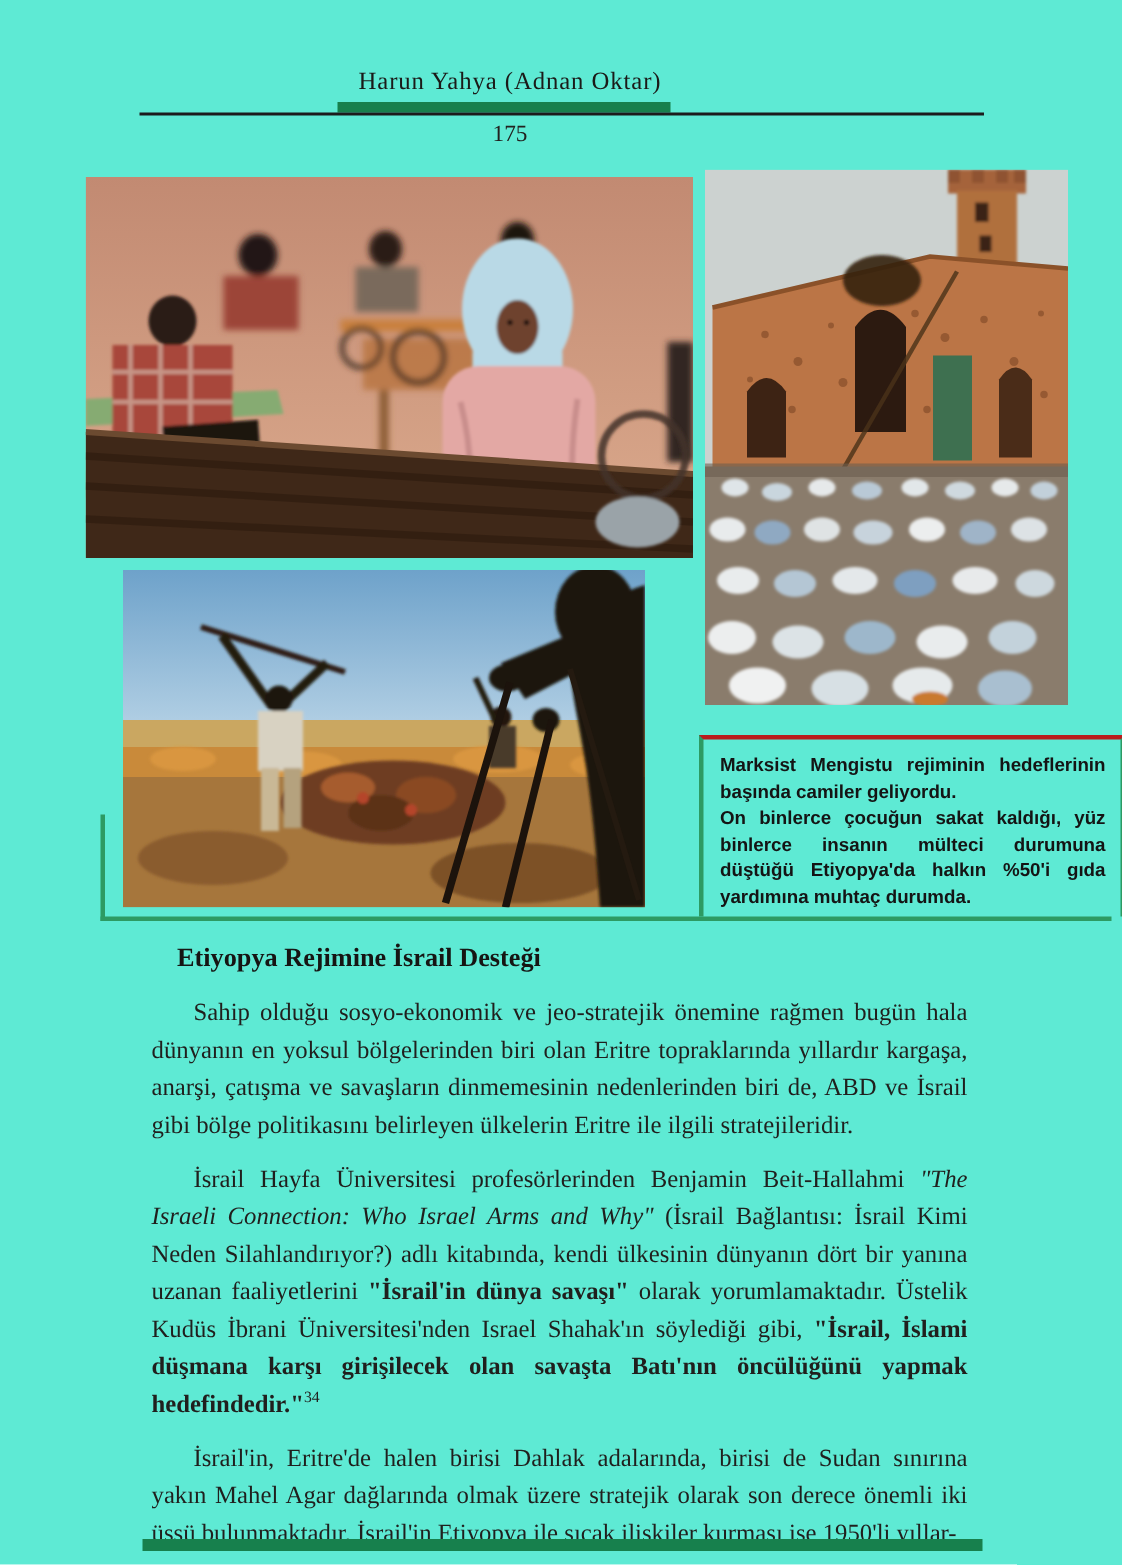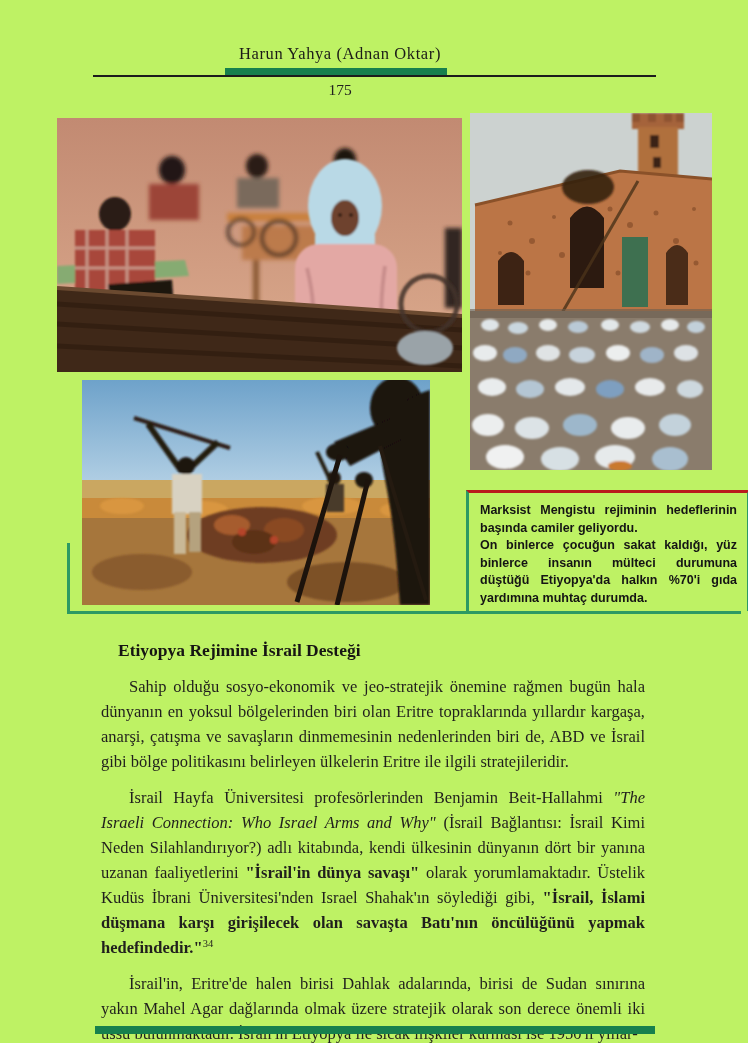--- a/index.html
+++ b/index.html
@@ -1,16 +1,16 @@
 <!DOCTYPE html>
 <html lang="tr"><head>
 <meta charset="utf-8">
 <style>
   html,body{margin:0;padding:0;background:#ffffff;}
-  .page{position:relative;width:748px;height:1043px;background:#bef264;overflow:hidden;
+  .page{position:relative;width:748px;height:1043px;background:#5eead4;overflow:hidden;
         font-family:"Liberation Serif",serif;color:#1d1c1a;}
 
   
   .header-title{position:absolute;left:60px;top:44px;width:560px;text-align:center;
         font-size:16.5px;letter-spacing:.6px;color:#1b1a18;}
   .header-green-bar{position:absolute;left:225px;top:68px;width:222px;height:7px;background:#17804d;}
   .header-rule{position:absolute;left:93px;top:75px;width:563px;height:2px;background:#1c1c1c;}
   .page-number{position:absolute;left:60px;top:81px;width:560px;text-align:center;
         font-size:15.5px;color:#22211f;}
 
@@ -25,21 +25,21 @@
   .caption-box{position:absolute;left:466px;top:490px;width:284px;height:121px;
         border-top:3px solid #b91c1c;border-left:3px solid #2d9a63;border-right:3px solid #2d9a63;
         box-sizing:border-box;padding:9px 10px 0 11px;
         font-family:"Liberation Sans",sans-serif;font-weight:bold;font-size:12.5px;
         line-height:17.5px;color:#141414;text-align:justify;}
   .green-line-bottom{position:absolute;left:67px;top:611px;width:674px;height:3px;background:#2d9a63;}
   .green-line-left{position:absolute;left:67px;top:543px;width:3px;height:71px;background:#2d9a63;}
 
   
   .article{position:absolute;left:90px;top:626px;width:566px;}
-  .article h2{margin:12px 0 4px 0;font-size:17.5px;line-height:25px;font-weight:bold;
+  .article h2{margin:0 0 4px 0;font-size:17.5px;line-height:25px;font-weight:bold;
         text-indent:28px;color:#161513;}
   .article p{margin:11px;font-size:16.5px;line-height:25px;text-align:justify;
         text-indent:28px;color:#201f1d;}
   .run-italic{font-style:italic;}
   .run-bold{font-weight:bold;}
   .run-sup{vertical-align:super;font-size:10.5px;line-height:0;}
 
   
   .footer-green-bar{position:absolute;left:95px;top:1026px;width:560px;height:8px;background:#17804d;}
 </style>
@@ -245,21 +245,21 @@
         <ellipse cx="282" cy="100" rx="9" ry="8"></ellipse>
       </g>
       <line x1="258" y1="75" x2="215" y2="222" stroke="#1c130c" stroke-width="5"></line>
       <line x1="286" y1="100" x2="255" y2="225" stroke="#1c130c" stroke-width="5"></line>
       <line x1="298" y1="66" x2="344" y2="220" stroke="#241a10" stroke-width="4"></line>
     </svg>
   </div>
 
   <div class="caption-box">
     <div>Marksist Mengistu rejiminin hedeflerinin başında camiler geliyordu.</div>
-    <div>On binlerce çocuğun sakat kaldığı, yüz binlerce insanın mülteci durumuna düştüğü Etiyopya'da halkın %70'i gıda yardımına muhtaç durumda.</div>
+    <div>On binlerce çocuğun sakat kaldığı, yüz binlerce insanın mülteci durumuna düştüğü Etiyopya'da halkın %50'i gıda yardımına muhtaç durumda.</div>
   </div>
   <div class="green-line-left"></div>
   <div class="green-line-bottom"></div>
 
   <div class="article">
     <h2>Etiyopya Rejimine İsrail Desteği</h2>
     <p><span>Sahip olduğu sosyo-ekonomik ve jeo-stratejik önemine rağmen bugün hala dünyanın en yoksul bölgelerinden biri olan Eritre topraklarında yıllardır kargaşa, anarşi, çatışma ve savaşların dinmemesinin nedenlerinden biri de, ABD ve İsrail gibi bölge politikasını belirleyen ülkelerin Eritre ile ilgili stratejileridir.</span></p>
     <p><span>İsrail Hayfa Üniversitesi profesörlerinden Benjamin Beit-Hallahmi </span><span class="run-italic">"The Israeli Connection: Who Israel Arms and Why"</span><span> (İsrail Bağlantısı: İsrail Kimi Neden Silahlandırıyor?) adlı kitabında, kendi ülkesinin dünyanın dört bir yanına uzanan faaliyetlerini </span><span class="run-bold">"İsrail'in dünya savaşı"</span><span> olarak yorumlamaktadır. Üstelik Kudüs İbrani Üniversitesi'nden Israel Shahak'ın söylediği gibi, </span><span class="run-bold">"İsrail, İslami düşmana karşı girişilecek olan savaşta Batı'nın öncülüğünü yapmak hedefindedir."</span><span class="run-sup">34</span></p>
     <p><span>İsrail'in, Eritre'de halen birisi Dahlak adalarında, birisi de Sudan sınırına yakın Mahel Agar dağlarında olmak üzere stratejik olarak son derece önemli iki üssü bulunmaktadır. İsrail'in Etiyopya ile sıcak ilişkiler kurması ise 1950'li yıllar-</span></p>
   </div>

